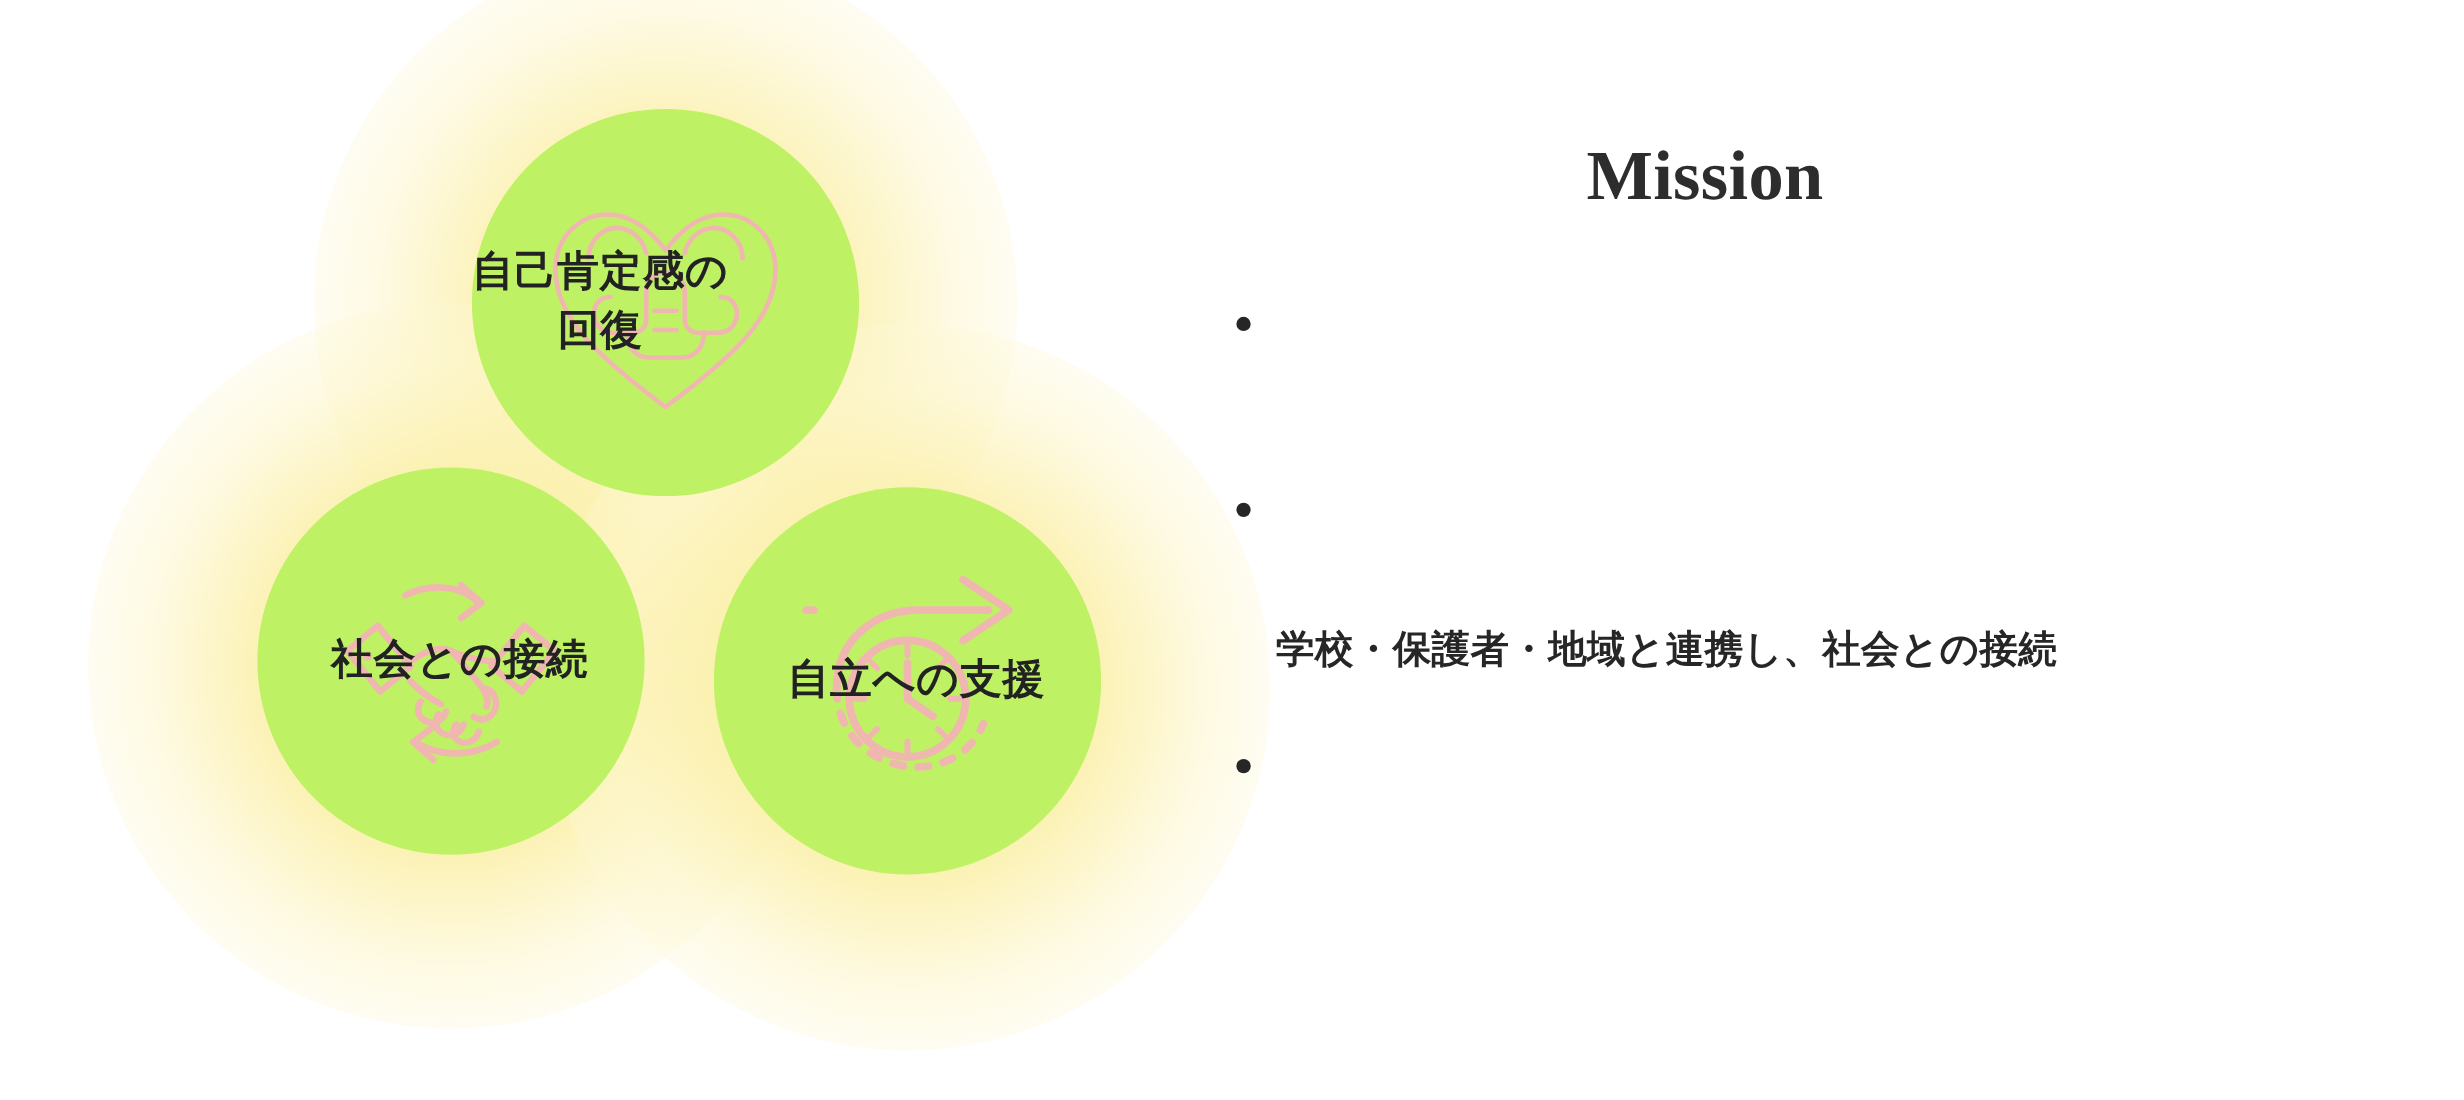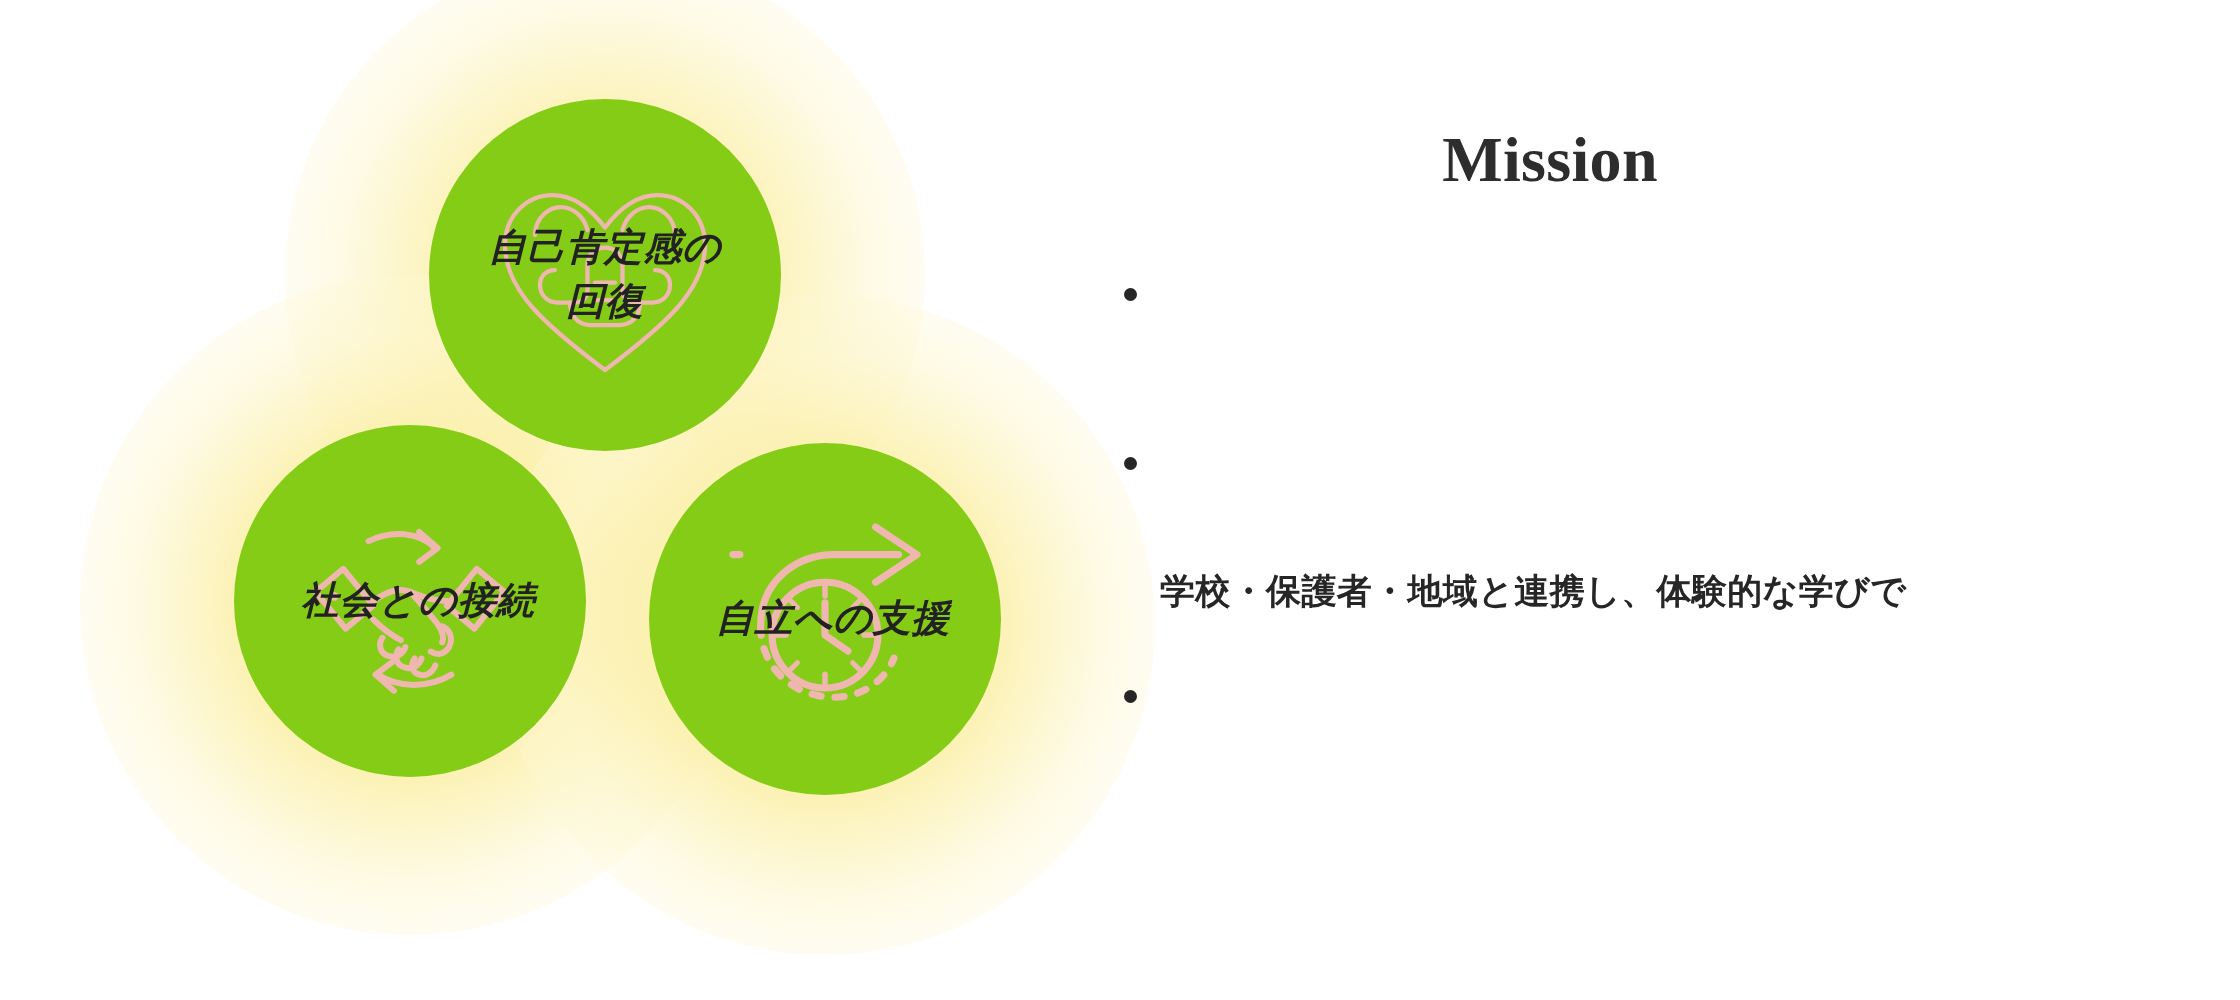--- a/index.html
+++ b/index.html
@@ -68,25 +68,23 @@
         rgba(255,252,233,0.18) 78%,
         rgba(255,255,255,0) 100%);
   }
 
   
   .bubble {
     position: absolute;
     width: 352px;
     height: 352px;
     border-radius: 50%;
-    background: #84cc16;
+    background: #bef264;
     display: flex;
     align-items: center;
-    justify-content: center;
-    font-style: italic;
   }
   .bubble-top   { left: 429px; top: 99px;  }
   .bubble-left  { left: 234px; top: 425px; }
   .bubble-right { left: 649px; top: 443px; }
 
   .bubble-icon {
     position: absolute;
     left: 50%;
     top: 50%;
     transform: translate(-50%, -50%);
@@ -256,21 +254,21 @@
   <div class="mission-panel">
 
     <div class="mission-title">Mission</div>
 
     <ul class="mission-list">
       <li class="mission-item">
         <span class="mission-bullet"></span>
       </li>
       <li class="mission-item">
         <span class="mission-bullet"></span>
-        <span>学校・保護者・地域と連携し、体験的な学びで</span>
+        <span>学校・保護者・地域と連携し、社会との接続</span>
       </li>
       <li class="mission-item">
         <span class="mission-bullet"></span>
       </li>
 
     </ul>
 
   </div>
 
 </div>

